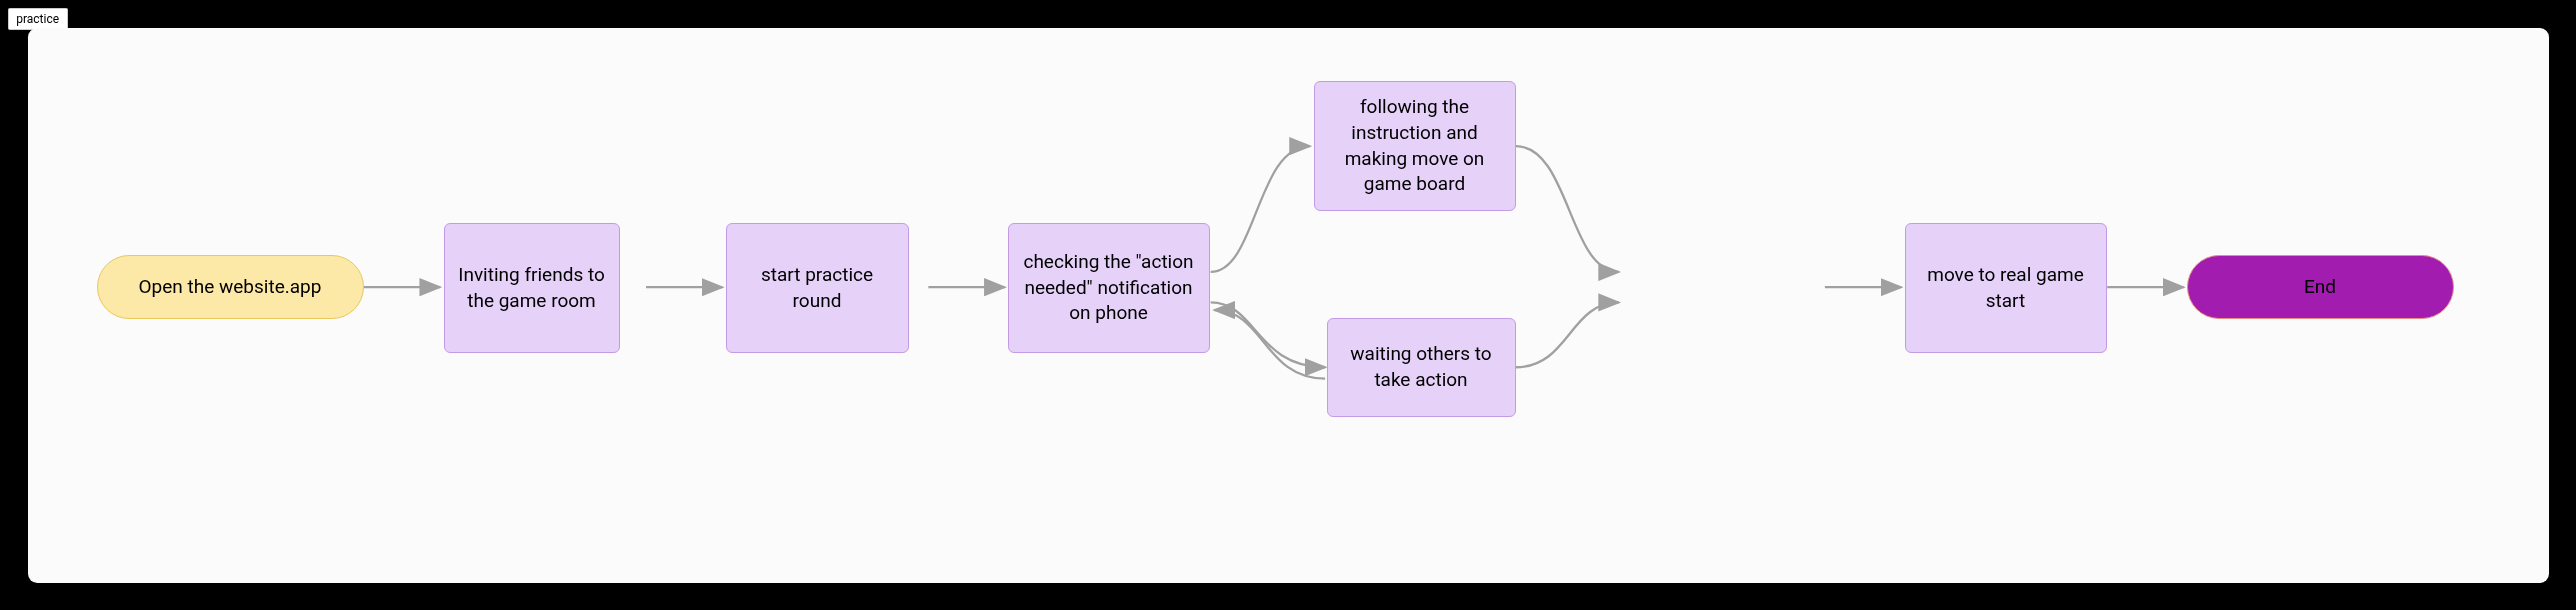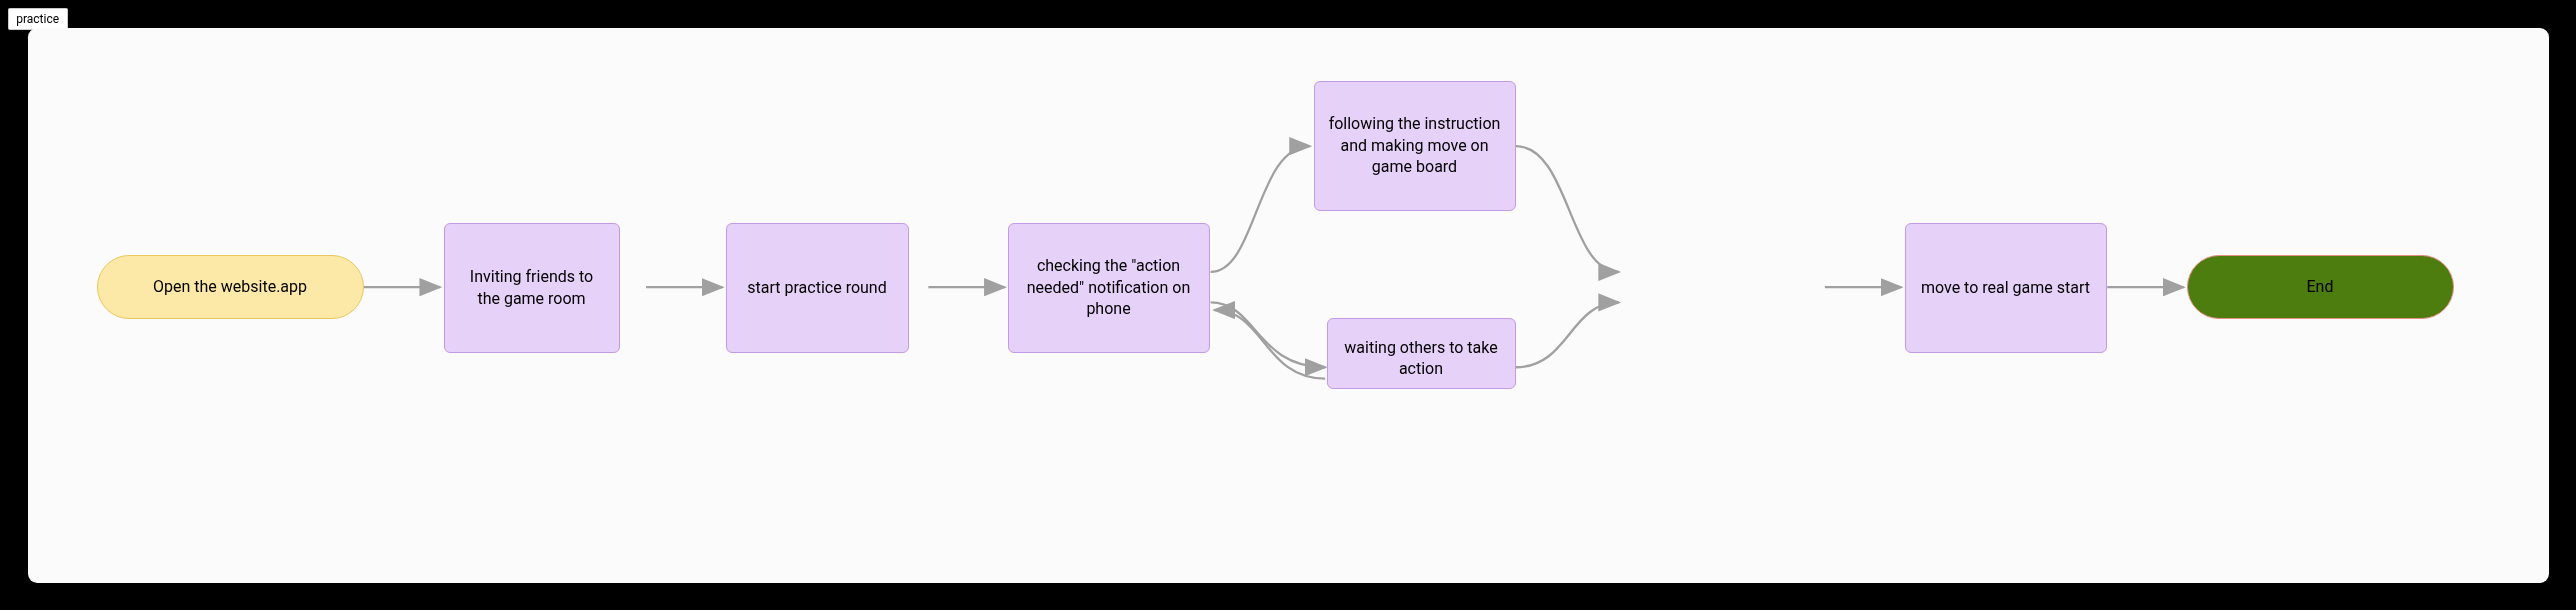--- a/index.html
+++ b/index.html
@@ -32,38 +32,38 @@
       bottom: 27.5px;
       background: #fbfbfb;
       border-radius: 9.2px;
     }
     .node {
       position: absolute;
       display: flex;
       align-items: center;
       justify-content: center;
       text-align: center;
-      font-size: 16px;
+      font-size: 19px;
       line-height: 1.35;
       padding: 7.6px 13.7px;
       border: 1.5px solid;
     }
     .terminator {
       border-radius: 762px;
       justify-content: center;
     }
     .process {
       border-radius: 6.1px;
     }
     .start {
       background: #fce9a7;
       border-color: #e9c85d;
     }
     .end {
-      background: #4d7c0f;
+      background: #a21caf;
       border-color: #e88f85;
     }
     .step {
       background: #e6d1f8;
       border-color: #c39ae6;
     }
     svg.arrows {
       position: absolute;
       top: 0;
       left: 0;
@@ -124,21 +124,21 @@
   </div>
 
   <div class="node process step" style="left:980px; top:195px; width:202px; height:130px;">
     <span>checking the "action needed" notification on phone</span>
   </div>
 
   <div class="node process step" style="left:1286px; top:53px; width:202px; height:130px;">
     <span>following the instruction and making move on game board</span>
   </div>
 
-  <div class="node process step" style="left:1299px; top:290px; width:189px; height:71px;align-items:flex-end;">
+  <div class="node process step" style="left:1299px; top:290px; width:189px; height:99px;">
     <span>waiting others to take action</span>
   </div>
 
 
   <div class="node process step" style="left:1877px; top:195px; width:202px; height:130px;">
     <span>move to real game start</span>
   </div>
 
   <div class="node terminator end" style="left:2159px; top:227px; width:267px; height:64px;">
     <span>End</span>

